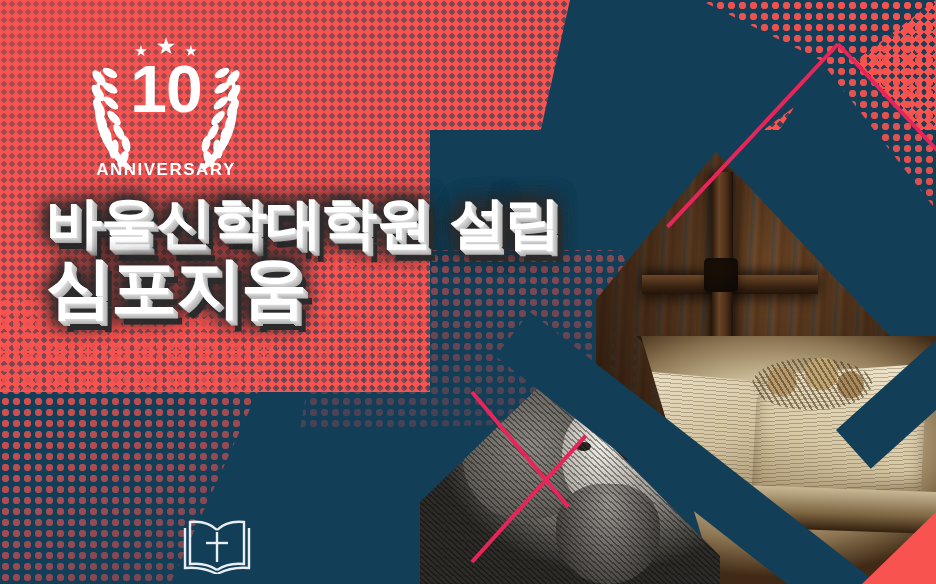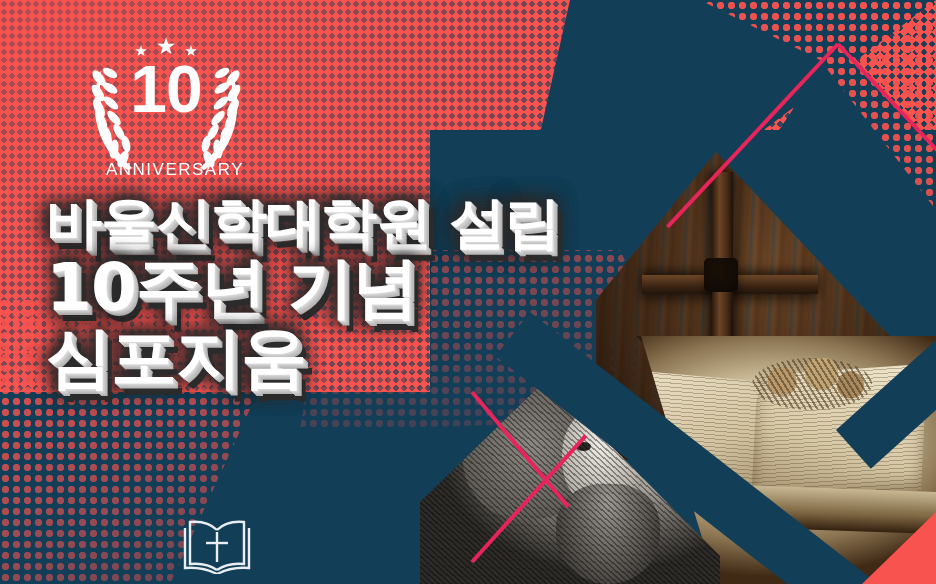--- a/index.html
+++ b/index.html
@@ -249,21 +249,21 @@
     position:absolute; left:0; right:0; top:22px;
     text-align:center;
     font-size:66px; font-weight:bold; letter-spacing:-1px; line-height:1;
   }
   .badge-years{
     position:absolute; left:0; right:0; top:96px;
     text-align:center; font-size:17px; font-weight:bold; letter-spacing:1.5px;
   }
   .badge-anniv{
     position:absolute; left:0; right:0; top:126px;
-    text-align:right; font-size:17px; font-weight:normal; letter-spacing:1.5px;
+    text-align:center; font-size:17px; font-weight:bold; letter-spacing:1.5px;
   }
   .laurel{ position:absolute; top:22px; width:46px; height:120px; }
 
   
   .headline{
     position:absolute; left:46px; top:196px; width:760px;
     font-family:"DejaVu Sans", sans-serif;
     font-weight:bold;
     line-height:.97;
     letter-spacing:-1px;
@@ -389,21 +389,20 @@
         </g>
       </g>
     </svg>
 
     <div class="badge-num">10</div>
     <div class="badge-anniv">ANNIVERSARY</div>
   </div>
 
   <div class="headline">
     <span class="hl-line hl-1">바울신학대학원 설립</span>
-    <span class="hl-line hl-2">10주년 기념</span>
     <span class="hl-line hl-3">심포지움</span>
   </div>
 
   <svg class="mark" viewBox="0 0 74 56">
     <g fill="none" stroke="#e8eef2" stroke-width="2.4">
       <path d="M37 12 C30 5 20 3 10 4 L10 46 C20 45 30 47 37 52"></path>
       <path d="M37 12 C44 5 54 3 64 4 L64 46 C54 45 44 47 37 52"></path>
       <path d="M5 10 L5 50 C15 49 27 51 37 56 C47 51 59 49 69 50 L69 10"></path>
       <path d="M37 14 L37 44"></path>
       <path d="M26 25 L48 25"></path>

